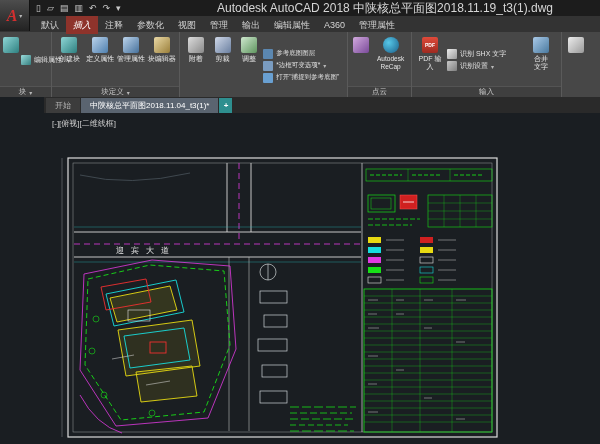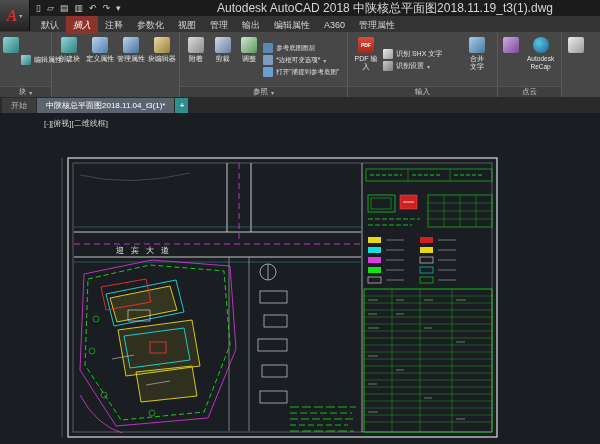--- a/index.html
+++ b/index.html
@@ -47,28 +47,28 @@
   .i-snap    { background:#69a0d2; }
   .i-pc      { background:linear-gradient(135deg,#d2aade,#7a4a9a); }
   .i-recap   { background:radial-gradient(circle at 35% 35%,#57c7e8,#1a5f8a); border-radius:50%; }
   .i-pdf     { background:linear-gradient(180deg,#e04a3a,#9e2a20); color:#fff; font-size:5px; font-weight:bold; display:flex; align-items:center; justify-content:center; }
   .i-shx     { background:linear-gradient(135deg,#ececec,#9a9a9a); }
   .i-set     { background:linear-gradient(135deg,#c9c9c9,#7e7e7e); }
   .i-combine { background:linear-gradient(135deg,#aacae8,#49799f); }
   .filler { flex:1; display:flex; align-items:flex-start; padding:5px 0 0 6px; }
 
   
-  .filetabs { height:16px; background:#2a2a2a; display:flex; align-items:flex-end; gap:1px; padding-left:2px; }
+  .filetabs { height:16px; background:#2a2a2a; display:flex; align-items:flex-end; gap:1px; padding-left:2px;margin-left:44px; }
   .ftab { height:15px; display:flex; align-items:center; padding:0 9px; font-size:8px; background:#3c3c3c; color:#b5b5b5; cursor:pointer; white-space:nowrap; }
   .ftab.active { background:#5a6470; color:#fff; }
   .ftab.plus { background:#2e8f8f; color:#fff; padding:0; width:13px; justify-content:center; font-weight:bold; }
 
   
   .canvas { position:relative; height:331px; background:var(--canvas,#1a1e22); overflow:hidden; }
-  .vpctrl { position:absolute; top:5px; left:0; font-size:8px; color:#cfcfcf; z-index:2; cursor:pointer;padding-left:44px; }
+  .vpctrl { position:absolute; top:5px; left:8px; font-size:8px; color:#cfcfcf; z-index:2; cursor:pointer;padding-left:44px; }
   .canvas svg { position:absolute; left:0; top:0; }
 </style>
 </head>
 <body>
 
 <div>
 
   <div class="titlebar">
     <div class="logo">
       <span class="a">A</span>
@@ -132,20 +132,24 @@
         </div>
         <div class="bigbtn" style="width:31px">
           <span class="icon16 i-manage"></span>
           <span class="blabel">管理属性</span>
         </div>
         <div class="bigbtn" style="width:31px">
           <span class="icon16 i-editor"></span>
           <span class="blabel">块编辑器</span>
         </div>
       </div>
+      <div class="rpanel-label">
+        <span>块定义</span>
+        <span class="caret">▾</span>
+      </div>
     </div>
 
     <div class="rpanel" style="width:168px">
       <div class="rpanel-content">
         <div class="bigbtn" style="width:27px">
           <span class="icon16 i-attach"></span>
           <span class="blabel">附着</span>
         </div>
         <div class="bigbtn" style="width:26px">
           <span class="icon16 i-clip"></span>
@@ -164,23 +168,34 @@
             <span class="icon10 i-frames"></span>
             <span>*边框可变选项*</span>
             <span class="caret">▾</span>
           </div>
           <div class="smallrow xs">
             <span class="icon10 i-snap"></span>
             <span>打开"捕捉到参考底图"</span>
           </div>
         </div>
       </div>
+    </div>
+
+    <div class="rpanel" style="width:64px">
+      <div class="rpanel-content">
+        <div class="bigbtn" style="width:22px">
+          <span class="icon16 i-pc"></span>
+        </div>
+        <div class="bigbtn" style="width:38px">
+          <span class="icon16 i-recap"></span>
+          <span class="blabel" style="font-size:6.5px">Autodesk ReCap</span>
+        </div>
+      </div>
       <div class="rpanel-label">
-        <span>参照</span>
-        <span class="caret">▾</span>
+        <span>点云</span>
       </div>
     </div>
 
     <div class="rpanel" style="width:150px">
       <div class="rpanel-content">
         <div class="bigbtn" style="width:30px">
           <span class="icon16 i-pdf">PDF</span>
           <span class="blabel" style="width:24px">PDF 输入</span>
         </div>
         <div class="vcol" style="width:80px">
@@ -194,35 +209,20 @@
             <span class="caret">▾</span>
           </div>
         </div>
         <div class="bigbtn" style="width:24px">
           <span class="icon16 i-combine"></span>
           <span class="blabel" style="width:16px">合并文字</span>
         </div>
       </div>
       <div class="rpanel-label">
         <span>输入</span>
-      </div>
-    </div>
-
-    <div class="rpanel" style="width:64px">
-      <div class="rpanel-content">
-        <div class="bigbtn" style="width:22px">
-          <span class="icon16 i-pc"></span>
-        </div>
-        <div class="bigbtn" style="width:38px">
-          <span class="icon16 i-recap"></span>
-          <span class="blabel" style="font-size:6.5px">Autodesk ReCap</span>
-        </div>
-      </div>
-      <div class="rpanel-label">
-        <span>点云</span>
       </div>
     </div>
 
     <div class="filler">
       <span class="icon16 i-shx"></span>
     </div>
   </div>
 
   <div class="filetabs">
     <div class="ftab">开始</div>

